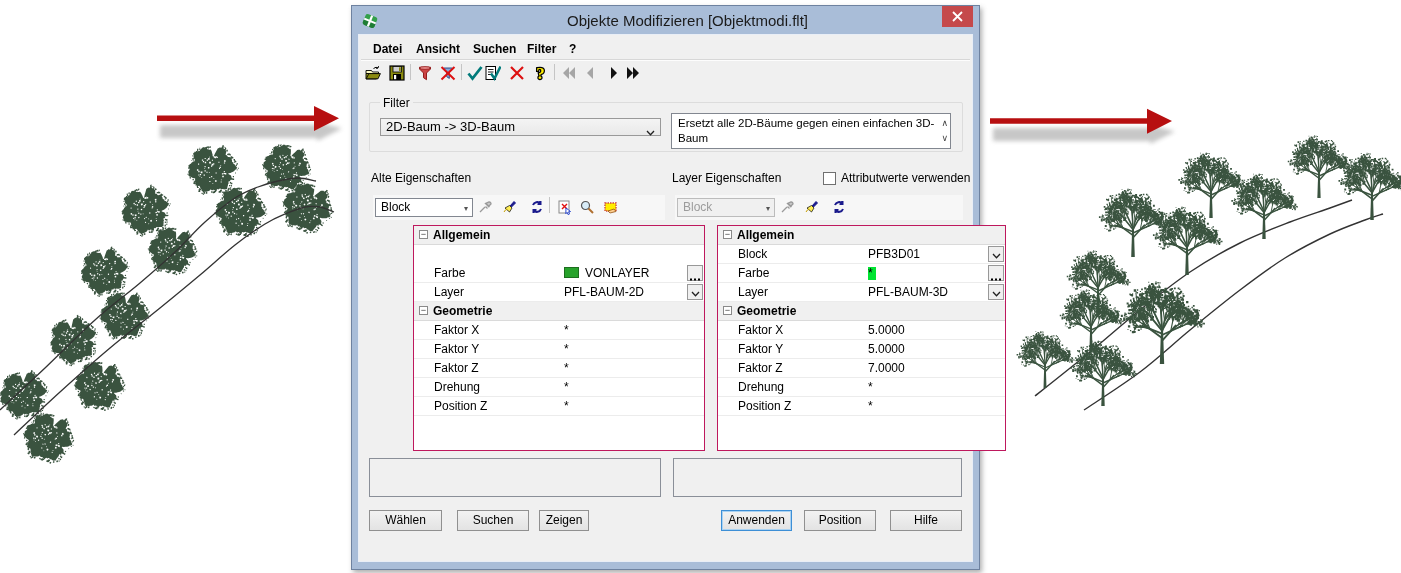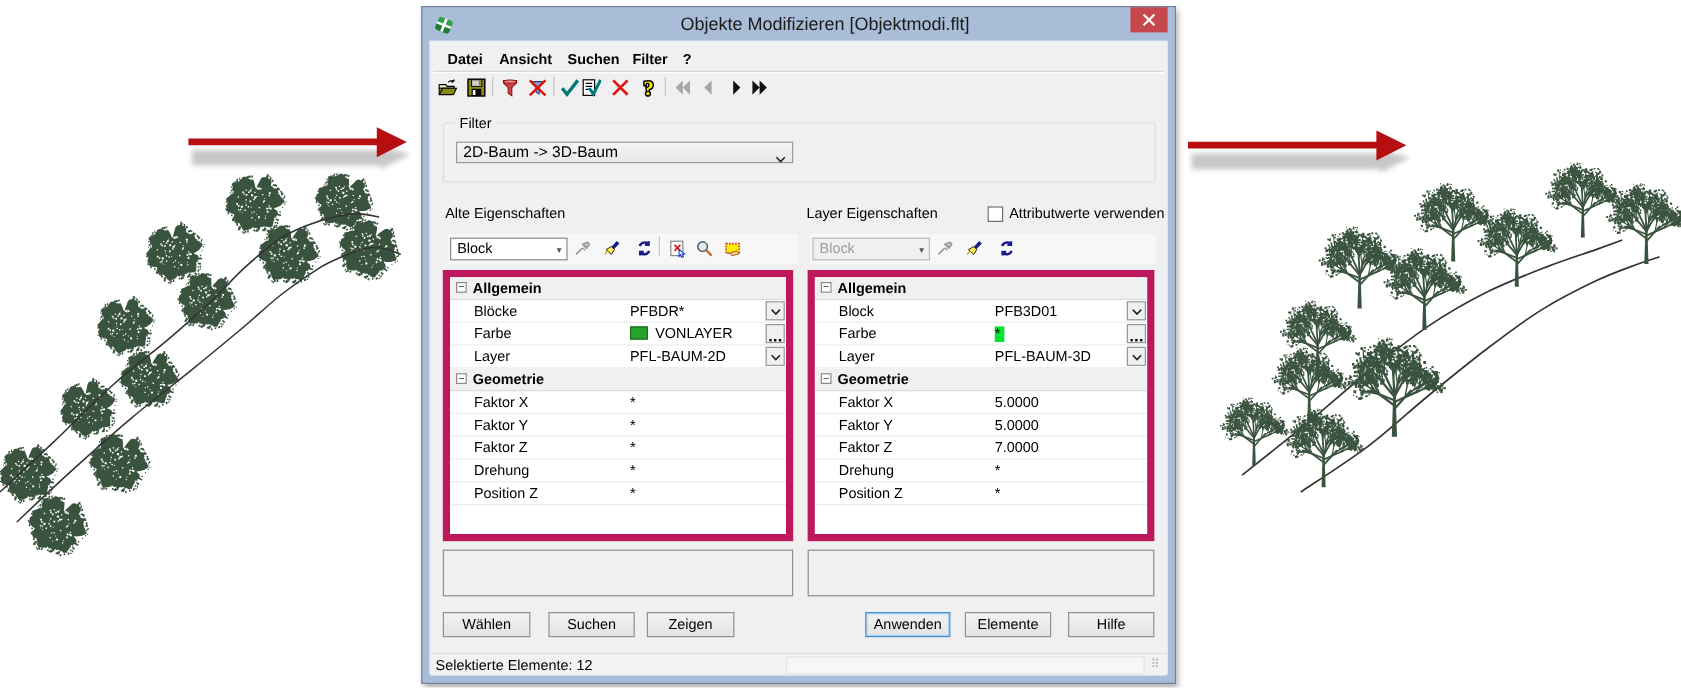--- a/index.html
+++ b/index.html
@@ -19,21 +19,21 @@
 #fcombo i { position:absolute; right:5px; top:5px; font-style:normal; }
 #fdesc { position:absolute; left:312px; top:78px; width:280px; height:36px; background:#fff; border:1px solid #828790; font-size:11.5px; line-height:15px; padding:2px 14px 0 6px; white-space:nowrap; }
 #fdesc i { position:absolute; right:2px; font-style:normal; color:#444; font-size:9px; }
 .seclab { position:absolute; top:136px; font-size:12px; }
 #chk { position:absolute; left:464px; top:137px; width:13px; height:13px; background:#fff; border:1px solid #707070; }
 .strip { position:absolute; top:160px; width:292px; height:25px; background:#f7f7f7; }
 .msi { position:absolute; top:4px; }
 .combo { position:absolute; height:19px; background:#fff; border:1px solid #828790; font-size:12px; line-height:17px; padding-left:5px; }
 .combo .ca { position:absolute; right:4px; top:1px; font-style:normal; font-size:8px; color:#555; }
 .combo.dis { background:#f0f0f0; color:#9c9c9c; border-color:#bcbcbc; }
-.grid { position:absolute; top:190px; height:226px; background:#fff; border:6px solid #be185d; overflow:hidden; }
+.grid { position:absolute; top:190px; height:226px; background:#fff; border:1px solid #be185d; overflow:hidden;margin-left:44px; }
 .grow { position:absolute; left:0; width:100%; height:19px; border-bottom:1px solid #ececec; font-size:12px; line-height:18px; }
 .ghead { background:#f0f0f0; border-bottom:1px solid #dadada; }
 .mbox { display:inline-block; width:9px; height:9px; border:1px solid #8a8a8a; background:#fff; line-height:7px; font-size:9px; text-align:center; margin:4px 5px 0 5px; vertical-align:top; color:#333; }
 .gname { position:absolute; left:20px; top:0; }
 .gval { position:absolute; left:150px; top:0; }
 .sw { display:inline-block; width:15px; height:11px; background:#27a22b; border:1px solid #1c6e1e; margin:3px 6px -1px 0; }
 .swg { display:inline-block; width:8px; height:13px; background:#00e432; margin-top:2px; line-height:13px; }
 .ddb { position:absolute; right:1px; top:1px; width:16px; height:16px; background:#f0f0f0; border:1px solid #989898; text-align:center; line-height:10px; font-size:10px; color:#333; padding-top:4px; }
 .ddb.dots { padding-top:7px; }
 .panel { position:absolute; top:423px; height:39px; background:#f0f0f0; border:1px solid #8a8f98; }
@@ -261,20 +261,21 @@
         <svg class="tbi" style="left:266px" width="16" height="16" viewBox="0 0 16 16">
           <path d="M2 2 L8 8 L2 14 Z M8 2 L14 8 L8 14 Z" fill="#111"></path>
         </svg>
       </div>
   <div id="fgroup">
         <b>Filter</b>
       </div>
   <div id="fcombo">2D-Baum -&gt; 3D-Baum<i><svg width="9" height="6" viewBox="0 0 9 6">
             <path d="M1 1 L4.5 4.7 L8 1" stroke="#222" fill="none" stroke-width="1.3"></path>
           </svg></i></div>
+  <div id="fdesc">Ersetzt alle 2D-Bäume gegen einen einfachen 3D-<br>Baum<i style="top:2px">∧</i><i style="bottom:2px">∨</i></div>
   <span class="seclab" style="left:12px">Alte Eigenschaften</span>
   <span class="seclab" style="left:313px">Layer Eigenschaften</span>
   <div id="chk"></div>
       <span class="seclab" style="left:482px">Attributwerte verwenden</span>
   <div class="strip" style="left:14px">
         <div class="combo" style="left:2px;top:3px;width:98px"><span>Block</span><i class="ca">▾</i></div>
         <svg class="msi" style="left:104px" width="16" height="16" viewBox="0 0 16 16">
           <path d="M3 13 L8 8 M8.5 7.5 l2 2 M9 4.5 l3.5 3.5 M12 3 a1.8 1.8 0 0 1 2 2 l-2.5 2.5 -3 -3 z" stroke="#9a9a9a" stroke-width="1.3" fill="#c8c8c8"></path>
         </svg>
         <svg class="msi" style="left:128px" width="16" height="16" viewBox="0 0 16 16">
@@ -309,27 +310,20 @@
           <path d="M9 7 L13 2.5 l1.5 1.5 L10 8.5" fill="#1a1a8c" stroke="#1a1a8c"></path>
 <path d="M4 9 l4.5 -2.5 2.5 2.5 -2.5 4 z" fill="#ffee55" stroke="#000" stroke-width="0.7"></path>
 <path d="M3 13 q1.5 -3 3 -2.5" stroke="#c8a000" fill="none"></path>
         </svg>
         <svg class="msi" style="left:156px" width="16" height="16" viewBox="0 0 16 16">
           <path d="M4 6 a4.5 4.5 0 0 1 7.5 -1.5 M11.5 2 v3 h-3 M12 10 a4.5 4.5 0 0 1 -7.5 1.5 M4.5 14 v-3 h3" stroke="#1a1a8c" stroke-width="2" fill="none"></path>
         </svg>
       </div>
   <div class="grid" style="left:10px;width:292px">
         <div class="grow ghead" style="top:0px"><span class="mbox">−</span><b>Allgemein</b></div>
-        <div class="grow" style="top:19px">
-          <span class="gname">Blöcke</span>
-          <span class="gval">PFBDR*</span>
-          <span class="ddb"><svg width="9" height="6" viewBox="0 0 9 6">
-              <path d="M1 1 L4.5 4.7 L8 1" stroke="#222" fill="none" stroke-width="1.3"></path>
-            </svg></span>
-        </div>
         <div class="grow" style="top:38px">
           <span class="gname">Farbe</span>
           <span class="gval"><span class="sw"></span>VONLAYER</span>
           <span class="ddb dots"><svg width="11" height="3" viewBox="0 0 11 3">
               <rect width="2" height="2" y="0.5" fill="#000"></rect>
               <rect x="4" width="2" height="2" y="0.5" fill="#000"></rect>
               <rect x="8" width="2" height="2" y="0.5" fill="#000"></rect>
             </svg></span>
         </div>
         <div class="grow" style="top:57px">
@@ -405,18 +399,17 @@
         </div>
         <div class="grow" style="top:171px">
           <span class="gname">Position Z</span>
           <span class="gval">*</span>
         </div>
       </div>
   <div class="panel" style="left:10px;width:292px"></div>
   <div class="panel" style="left:314px;width:289px"></div>
   <div class="btn" style="left:10px;width:73px">Wählen</div>
   <div class="btn" style="left:98px;width:72px">Suchen</div>
-  <div class="btn" style="left:180px;width:73px">Zeigen</div>
+  <div class="btn" style="left:180px;width:50px">Zeigen</div>
   <div class="btn def" style="left:362px;width:71px">Anwenden</div>
-  <div class="btn" style="left:445px;width:72px">Elemente</div>
+  <div class="btn" style="left:445px;width:72px">Position</div>
   <div class="btn" style="left:531px;width:72px">Hilfe</div>
-  <div id="status">Selektierte Elemente: 12<div id="spane"></div><div id="grip">⠿</div></div>
  </div>
 </div>
 </body></html>

